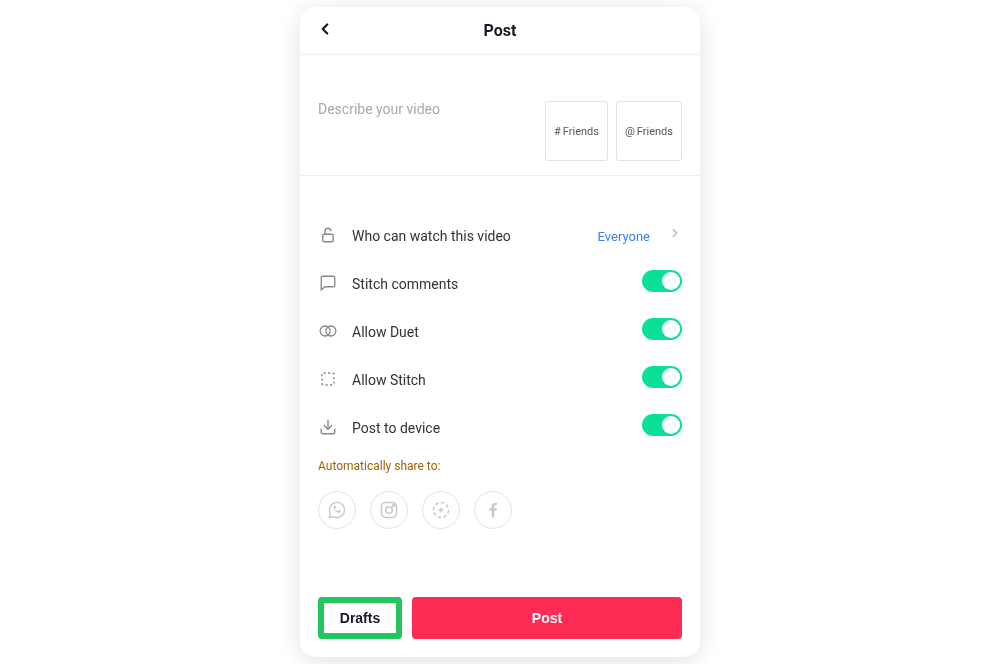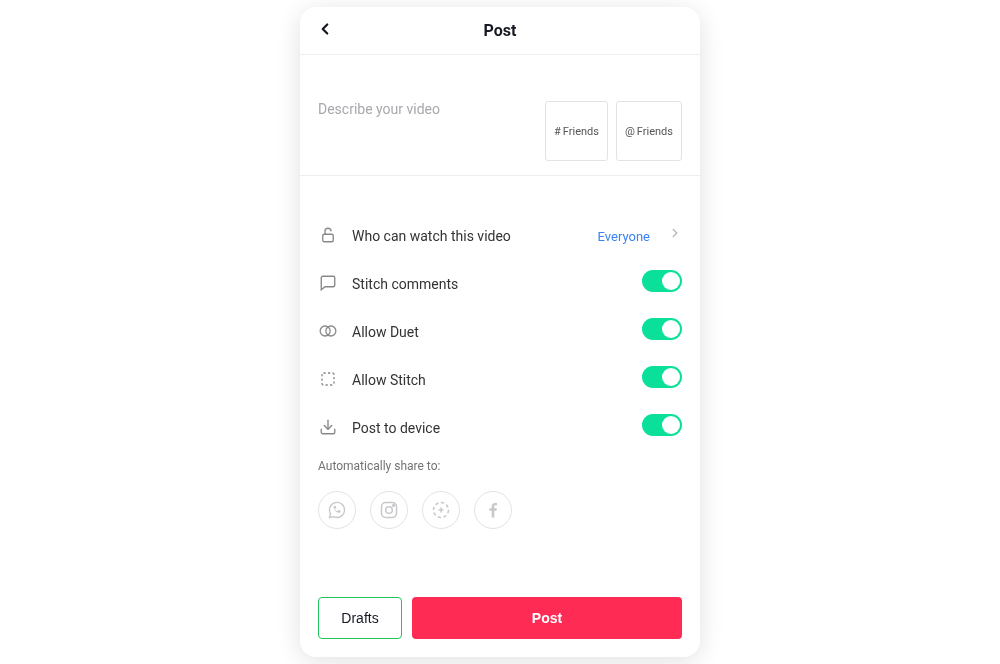--- a/index.html
+++ b/index.html
@@ -148,21 +148,21 @@
       position: absolute;
       right: 2px;
       top: 2px;
       width: 18px;
       height: 18px;
       background: #fff;
       border-radius: 50%;
     }
     .share-label {
       font-size: 12px;
-      color: #737373;
+      color: #a16207;
       margin-top: 10px;
       margin-bottom: 18px;
     }
     .share-icons {
       display: flex;
       gap: 14px;
       margin-bottom: 10px;
     }
     .share-icon {
       width: 38px;
@@ -175,25 +175,25 @@
       color: #c8c8cc;
       cursor: pointer;
     }
     .bottom-bar {
       display: flex;
       gap: 10px;
       padding: 14px 18px 18px 18px;
     }
     .drafts-btn {
       flex: 0 0 84px;
-      border: 1px solid #22c55e;
+      border: 6px solid #22c55e;
       background: #fff;
       border-radius: 4px;
       font-size: 14px;
-      font-weight: 400;
+      font-weight: 700;
       color: #161823;
       cursor: pointer;
     }
     .post-btn {
       flex: 1;
       background: #fe2c55;
       color: #fff;
       border: none;
       border-radius: 4px;
       font-size: 14px;

